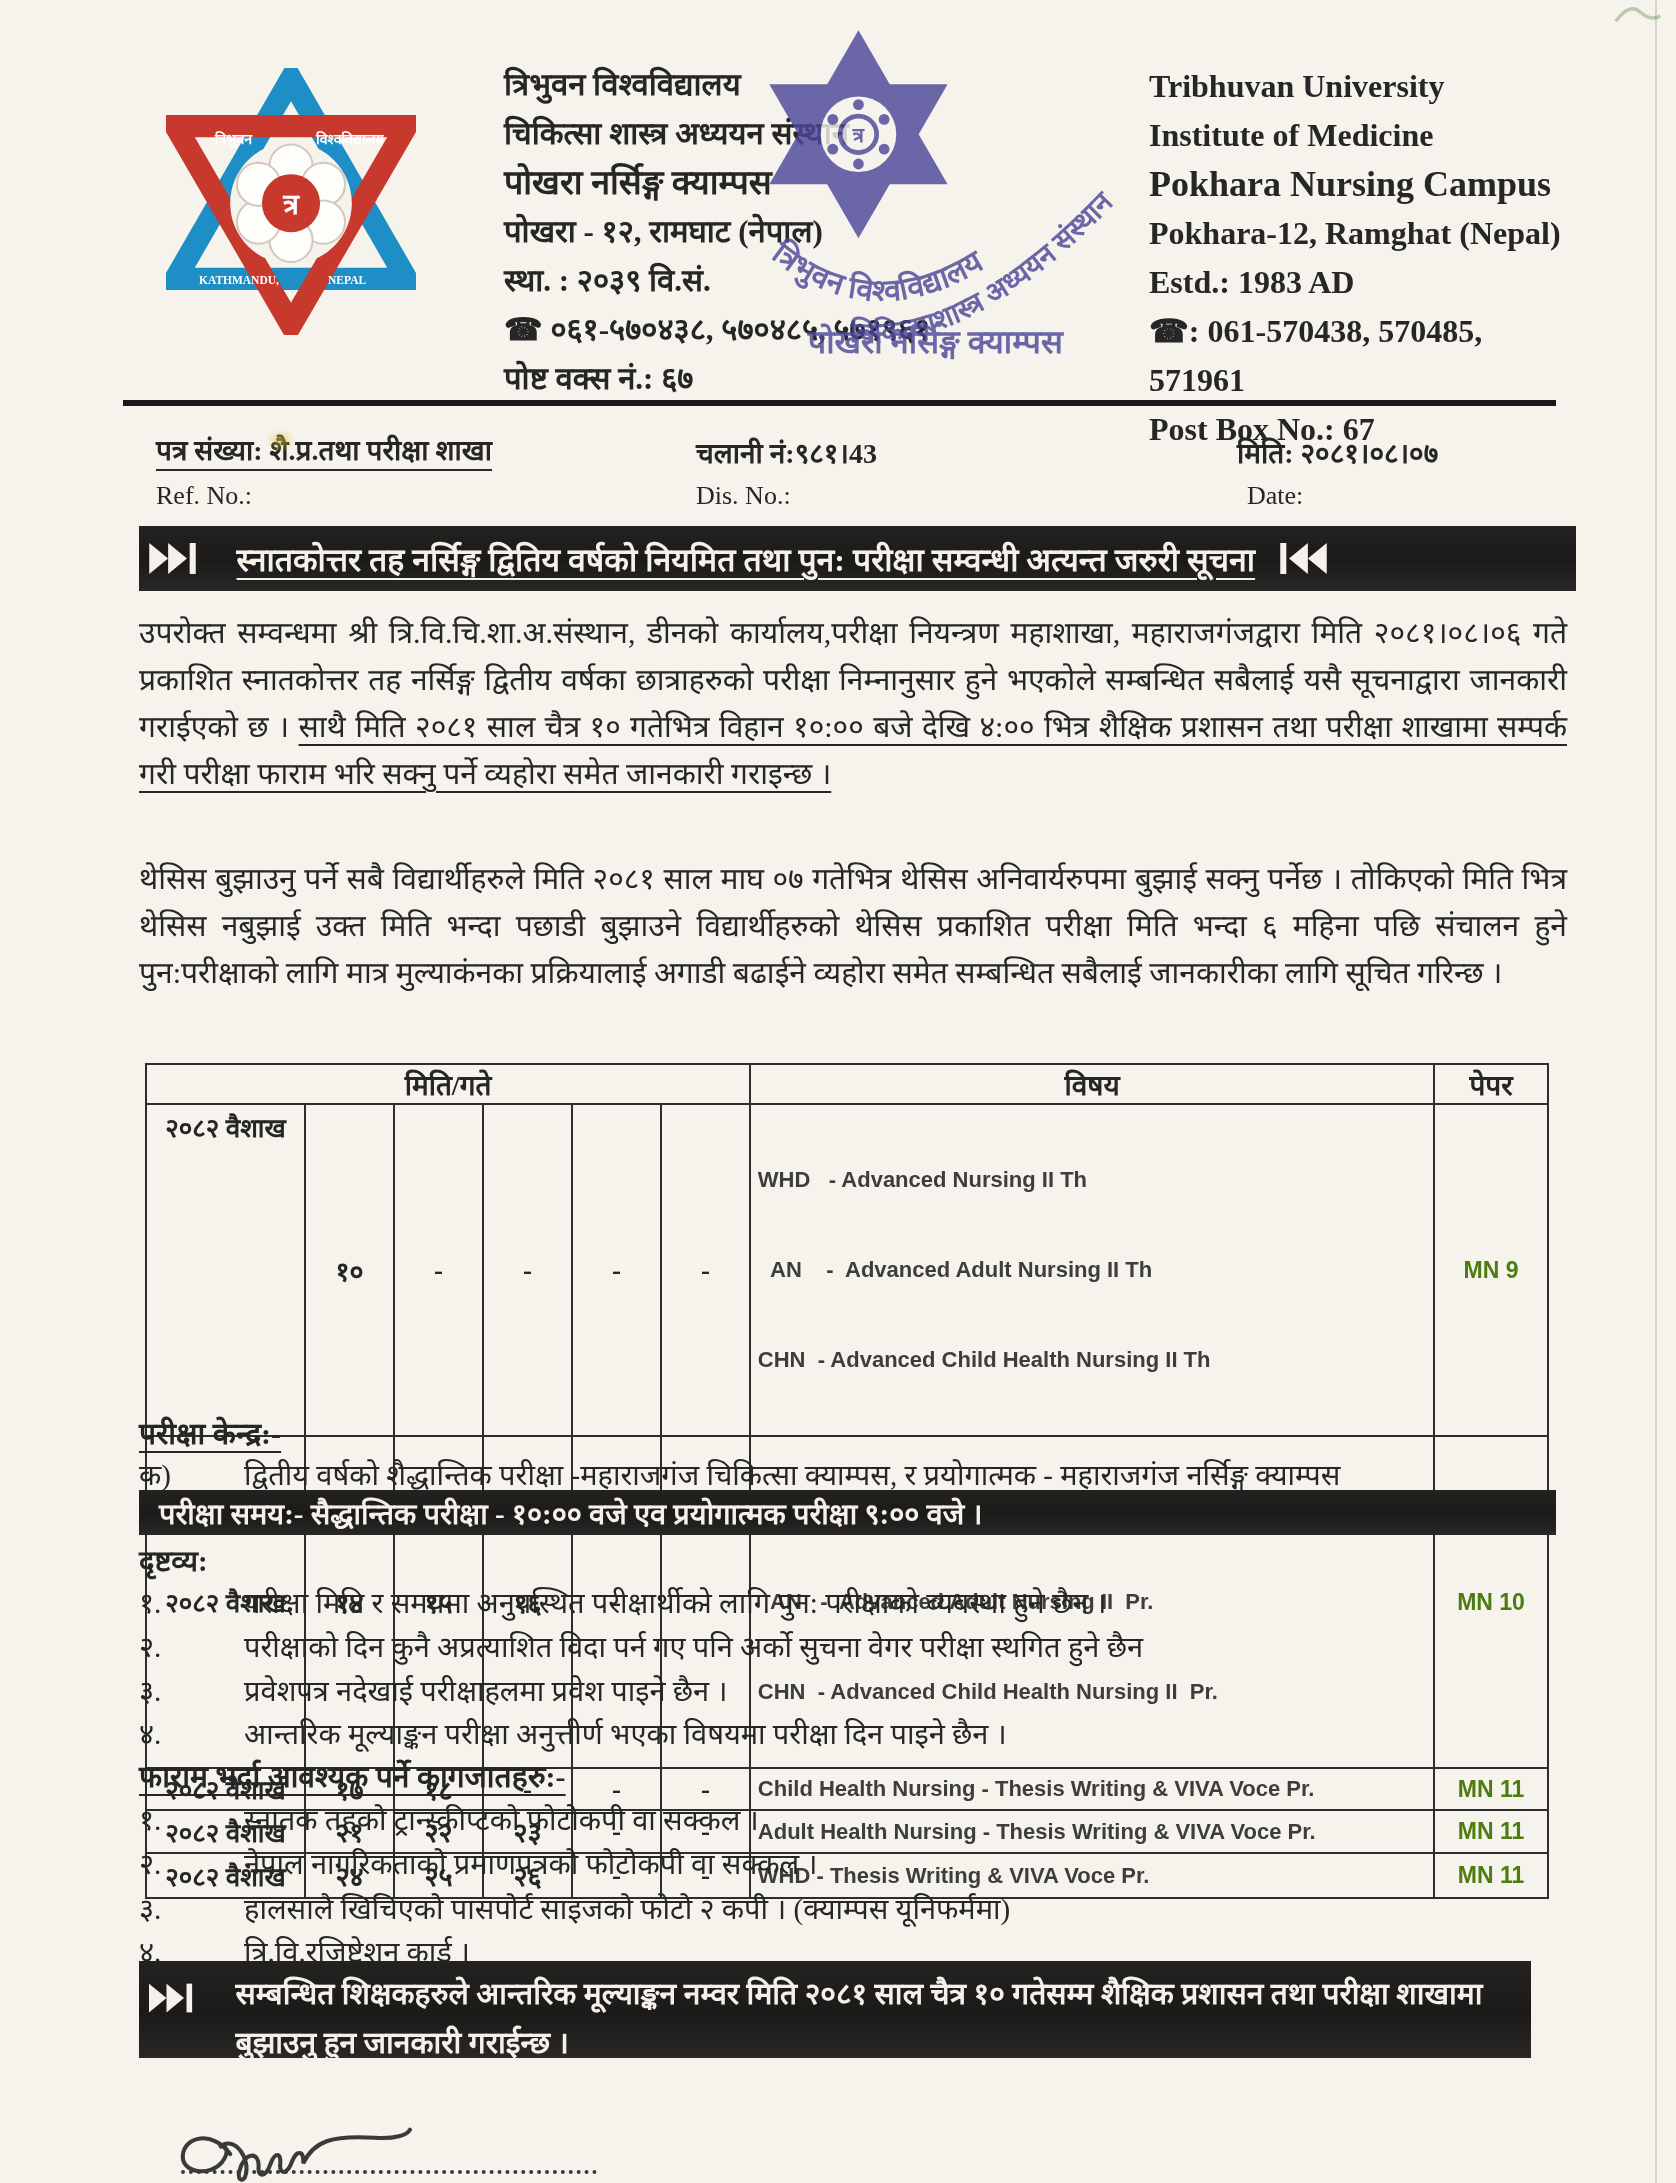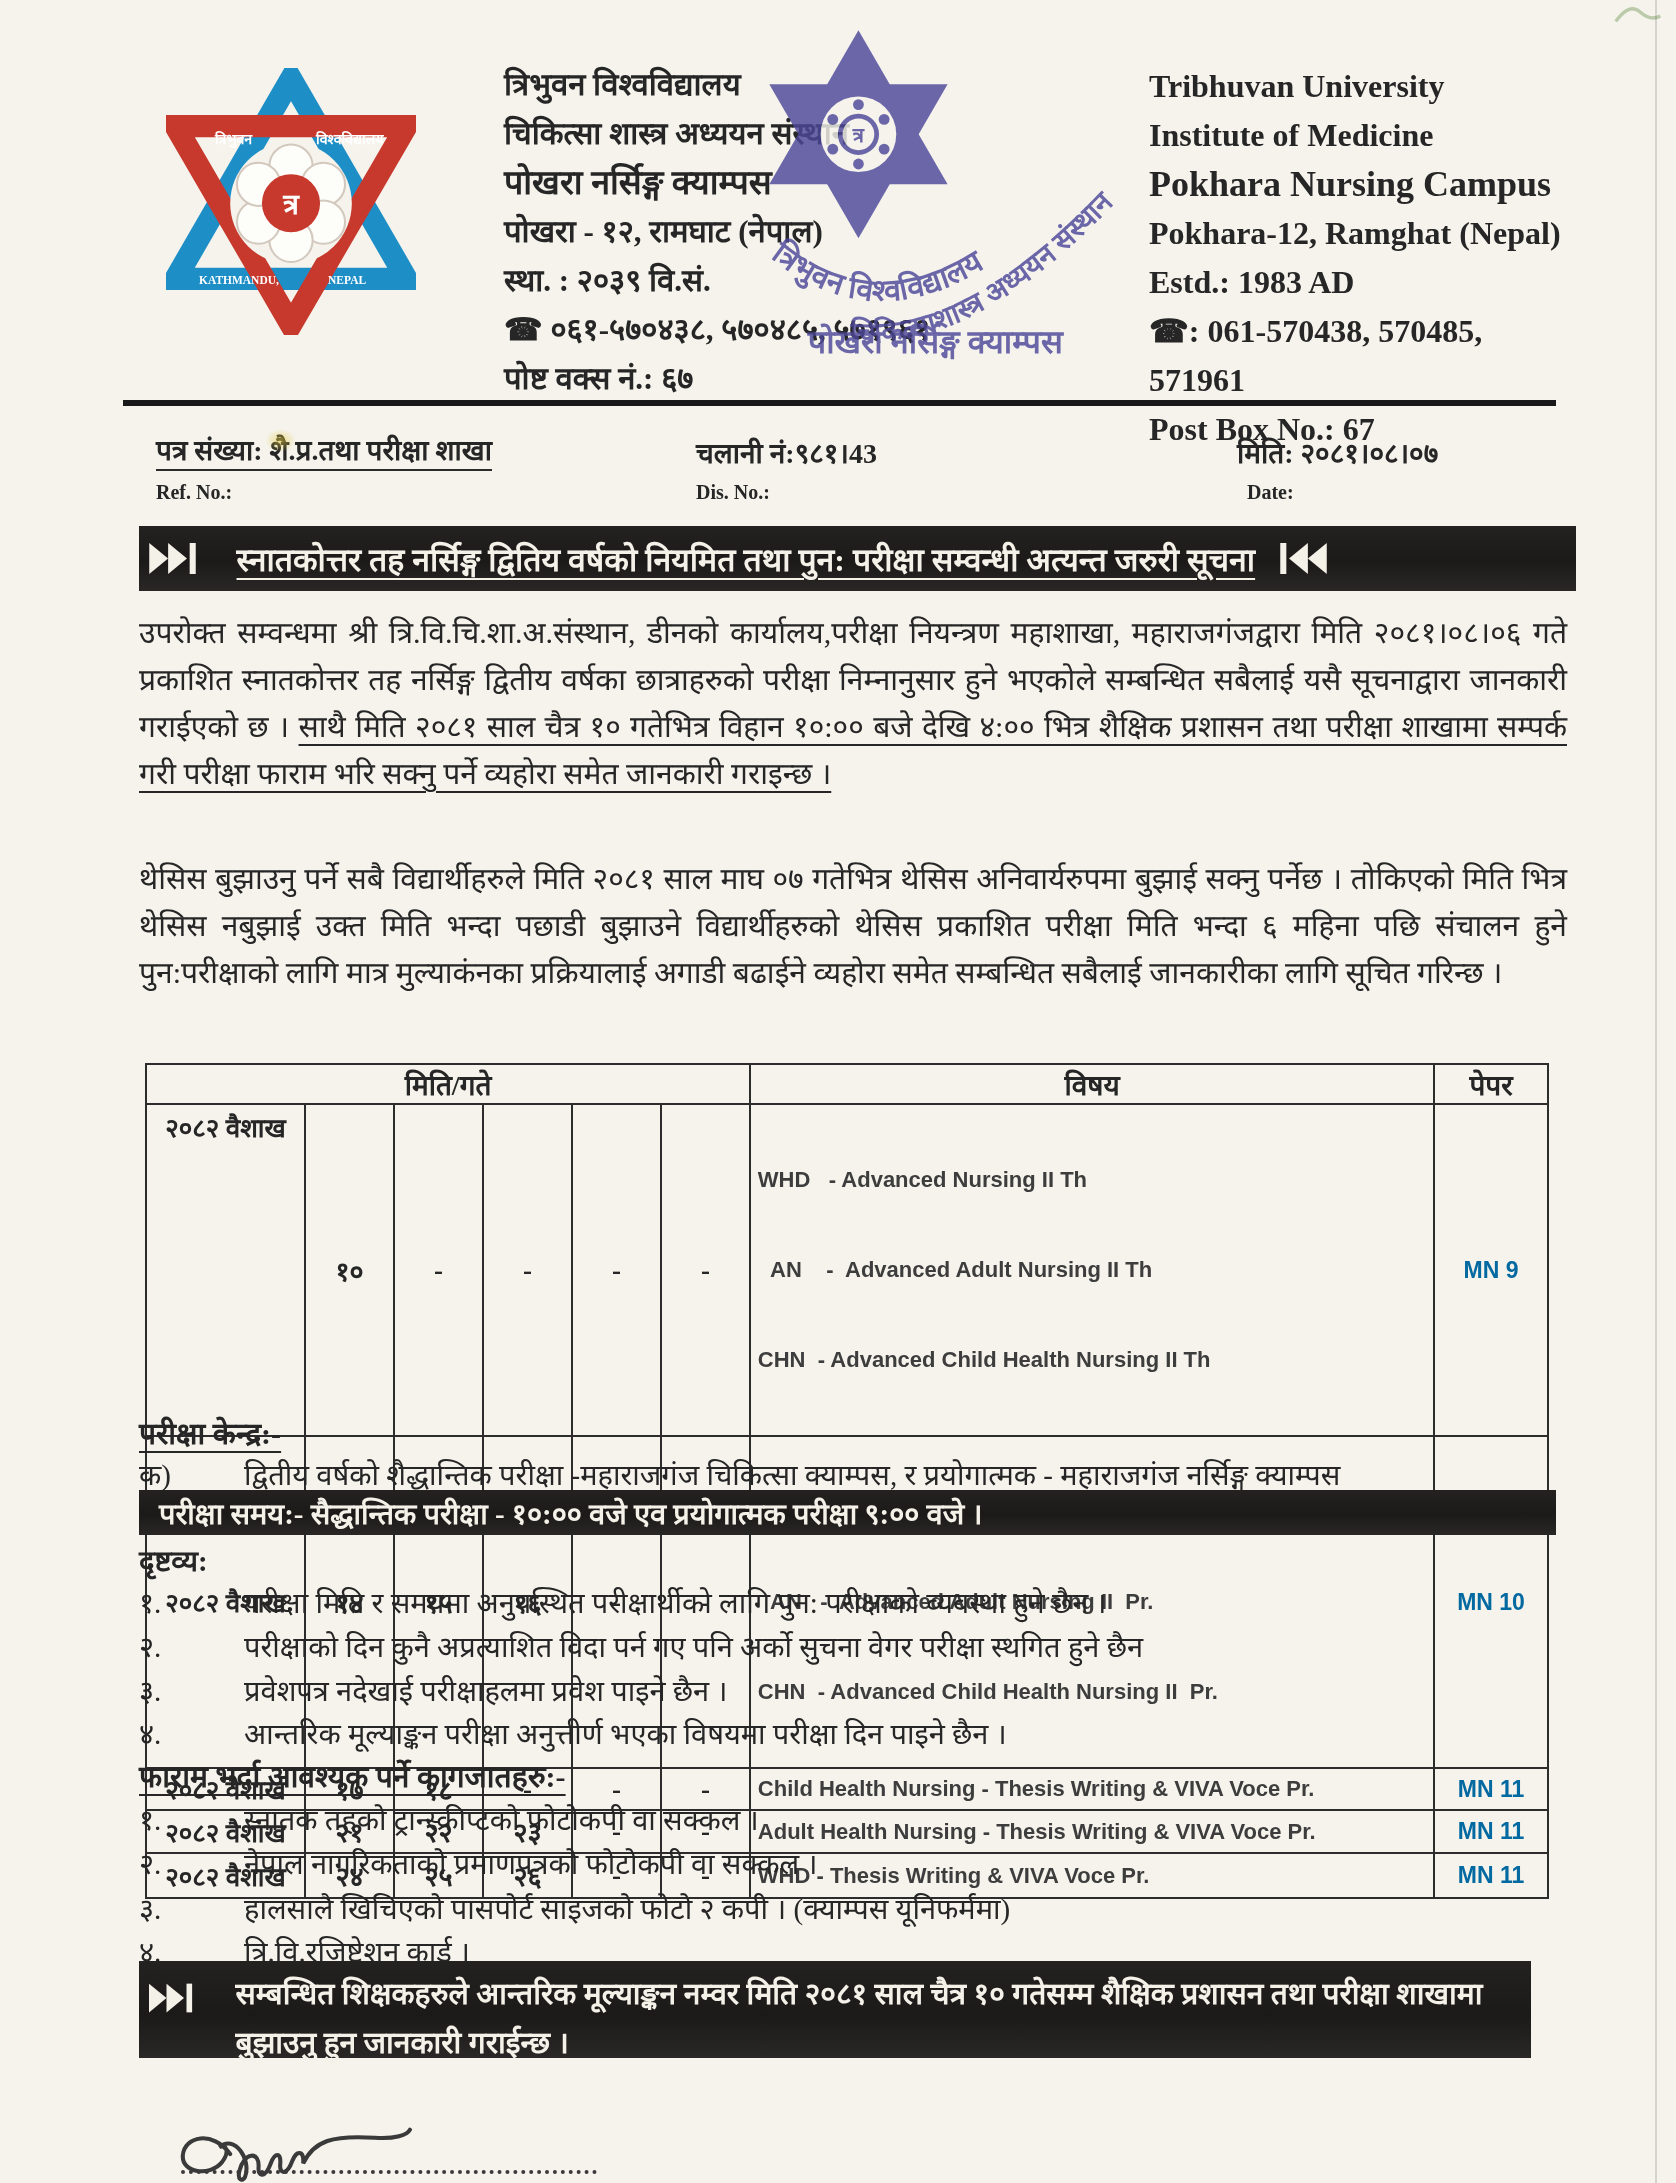--- a/index.html
+++ b/index.html
@@ -15,21 +15,21 @@
   .np-head{left:504px;top:60px;width:487px;font-size:31px;font-weight:600;line-height:49px;}
   .np-head .campus{font-size:34px;font-weight:800;}
   .en-head{left:1149px;top:62px;width:433px;font-size:32px;font-weight:600;line-height:49px;}
   .en-head .campus{font-size:36px;font-weight:800;}
   .accredited{left:161px;top:329px;width:270px;text-align:center;font-weight:800;font-size:26px;line-height:34px;}
   .rule{left:123px;top:400px;width:1433px;height:6px;background:#191919;}
   
   .stamp{left:676px;top:9.5px;opacity:.82;pointer-events:none;}
   
   .refrow{font-size:28px;font-weight:600;}
-  .reflabels{font-size:20px;font-weight:700;}
+  .reflabels{font-size:26px;font-weight:400;}
   .refu{border-bottom:2px solid #2b2b2b;padding-bottom:2.7px;}
   
   .bar{background:linear-gradient(180deg,#242220,#1b1a18 55%,#2a2826);color:#f4f1e9;}
   .titlebar{left:139px;top:526px;width:1437px;height:65px;display:flex;align-items:center;}
   .titlebar .txt{font-size:32px;font-weight:700;margin-left:39px;
     text-decoration:underline;text-decoration-thickness:2px;text-underline-offset:6.8px;}
   .timebar{left:139px;top:1490px;width:1417px;height:45px;display:flex;align-items:center;}
   .timebar .txt{font-size:29px;font-weight:600;margin-left:20px;}
   .footbar{left:139px;top:1961px;width:1392px;height:97px;display:flex;}
   .footbar .txt{font-size:30px;font-weight:600;line-height:49px;margin:8px 27px 0 42px;}
@@ -40,21 +40,21 @@
   .u{text-decoration:underline;text-decoration-thickness:2px;text-underline-offset:6.8px;}
   
   table.sched{position:absolute;left:145px;top:1063px;width:1403px;border-collapse:collapse;table-layout:fixed;}
   table.sched td,table.sched th{border:2px solid #2c2c2c;padding:0 6.8px;}
   table.sched th{font-size:28px;font-weight:600;}
   td.mon{font-size:26px;font-weight:600;text-align:center;}
   td.day{font-size:27px;font-weight:600;text-align:center;}
   td.subj{font-family:"Liberation Sans","DejaVu Sans",sans-serif;font-size:22px;
     font-weight:700;color:#3d3d3d;line-height:30px;white-space:pre-wrap;}
   td.pap{font-family:"Liberation Sans","DejaVu Sans",sans-serif;font-size:23px;
-    font-weight:600;color:#0369a1;text-align:center;}
+    font-weight:600;color:#4d7c0f;text-align:center;}
   
   .h-underline{font-size:30px;font-weight:700;text-decoration:underline;
     text-decoration-thickness:2px;text-underline-offset:6.8px;}
   .listrow{left:139px;width:1428px;font-size:29px;font-weight:500;display:flex;}
   .listrow .num{flex:0 0 105px;}
   .kv{font-size:29px;font-weight:600;}
   
   .edge{left:1655px;top:0;width:2px;height:2183px;background:rgba(100,100,100,.22);}
   .smudge{left:265px;top:429px;width:31px;height:23px;border-radius:50%;
     background:radial-gradient(closest-side,rgba(226,200,60,.55),rgba(226,200,60,0));}

